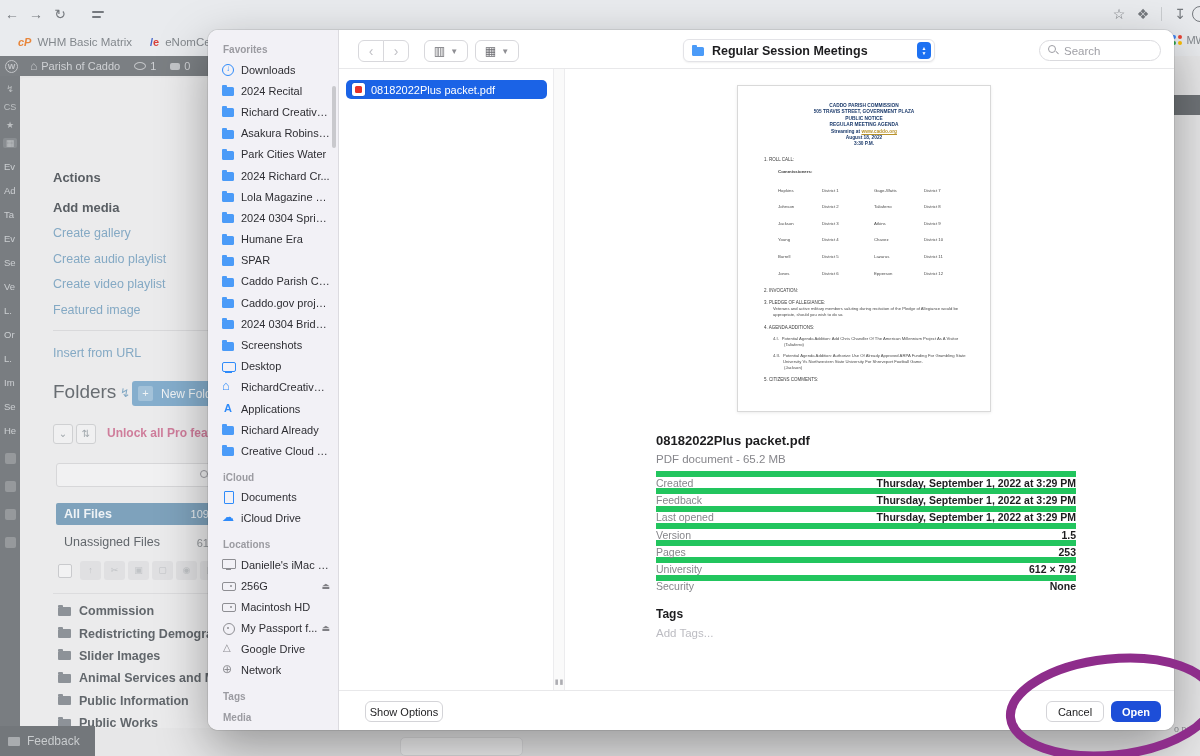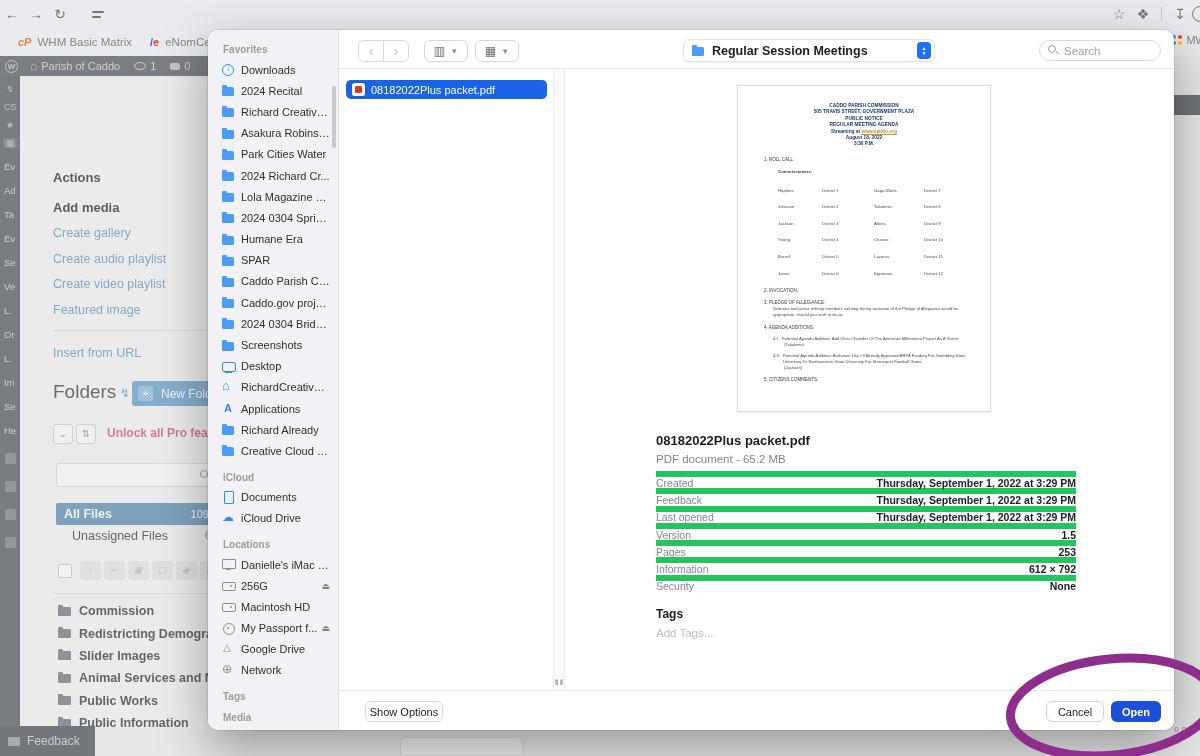--- a/index.html
+++ b/index.html
@@ -52,21 +52,21 @@
   #folders-title{position:absolute;left:33px;top:303px;font-size:19px;color:#686d72;}
   #bolt{position:absolute;left:100px;top:308px;color:#84a9c4;font-size:12px;}
   #newfolder{position:absolute;left:112px;top:303px;width:110px;height:25px;background:#85aecd;border-radius:3px;color:#f1f4f6;font-size:12px;display:flex;align-items:center;}
   #newfolder .plus{width:15px;height:15px;background:rgba(255,255,255,.25);border-radius:2px;margin:0 8px 0 6px;text-align:center;line-height:14px;font-size:11px;}
   .minibtn{position:absolute;top:346px;width:20px;height:20px;border:1px solid #cfd0d2;background:#f0f0f1;border-radius:3px;color:#9fa6ab;font-size:10px;text-align:center;line-height:18px;}
   #probtn{position:absolute;left:87px;top:348px;font-size:12px;font-weight:bold;color:#cf7d9b;white-space:nowrap;}
   #wpsearch{position:absolute;left:36px;top:385px;width:167px;height:24px;background:#f1f1f2;border:1px solid #d7d7d9;border-radius:3px;}
   #wpsearch .mag{position:absolute;right:6px;top:6px;}
   #allfiles{position:absolute;left:36px;top:425px;width:167px;height:22px;background:#7ea2bc;border-radius:2px;color:#eef2f5;font-size:12.5px;font-weight:bold;display:flex;align-items:center;padding:0 8px;}
   #allfiles span:last-child{margin-left:auto;font-weight:normal;font-size:11px;}
-  #unassigned{position:absolute;left:44px;top:451px;width:167px;height:20px;color:#62676c;font-size:12.5px;display:flex;align-items:flex-start;padding:0 8px 0 8px;}
+  #unassigned{position:absolute;left:36px;top:451px;width:167px;height:20px;color:#62676c;font-size:12.5px;display:flex;align-items:flex-end;padding:0 8px 0 8px;}
   #unassigned span:last-child{margin-left:auto;color:#909498;font-size:11px;}
   #iconrow{position:absolute;left:38px;top:483px;display:flex;align-items:center;}
   #iconrow .cb{width:14px;height:14px;border:1px solid #c9cacd;background:#f2f2f3;border-radius:2px;margin-right:8px;}
   #iconrow .sq{width:21px;height:19px;background:#e0e0e2;border-radius:3px;margin-right:3px;color:#c0c3c6;font-size:9px;text-align:center;line-height:18px;}
   #wpm-div2{position:absolute;left:33px;top:515px;width:170px;height:1px;background:#dcdcde;}
   #wpfolderlist{position:absolute;left:38px;top:522px;width:168px;}
   .wprow{display:flex;align-items:center;height:22.4px;font-weight:bold;}
   .wpfold{width:13px;height:9px;background:#8d9298;border-radius:1px;position:relative;margin-right:8px;flex:none;}
   .wpfold::before{content:"";position:absolute;left:0;top:-2px;width:5px;height:2px;background:#8d9298;border-radius:1px 1px 0 0;}
   .wpname{font-size:12.5px;color:#62676c;white-space:nowrap;overflow:hidden;flex:1;}
@@ -309,27 +309,27 @@
         <span class="wpname">Slider Images</span>
         <span class="wpcount">27</span>
       </div>
         <div class="wprow">
         <span class="wpfold"></span>
         <span class="wpname">Animal Services and Mos</span>
         <span class="wpcount">35</span>
       </div>
         <div class="wprow">
         <span class="wpfold"></span>
+        <span class="wpname">Public Information</span>
+        <span class="wpcount">2</span>
+      </div>
+        <div class="wprow">
+        <span class="wpfold"></span>
         <span class="wpname">Public Works</span>
         <span class="wpcount">59</span>
-      </div>
-        <div class="wprow">
-        <span class="wpfold"></span>
-        <span class="wpname">Public Information</span>
-        <span class="wpcount">2</span>
       </div>
       </div>
   </div>
 
   <div id="feedback">
     <span class="fbic"></span>
     <span>Feedback</span>
   </div>
   <div id="bgbtn"></div>
   <div id="darkstrip"></div>
@@ -636,21 +636,21 @@
               </div>
                 <div class="info-row">
                 <span class="il">Version</span>
                 <span class="iv">1.5</span>
               </div>
                 <div class="info-row">
                 <span class="il">Pages</span>
                 <span class="iv">253</span>
               </div>
                 <div class="info-row">
-                <span class="il">Information</span>
+                <span class="il">University</span>
                 <span class="iv">612 × 792</span>
               </div>
                 <div class="info-row">
                 <span class="il">Security</span>
                 <span class="iv">None</span>
               </div>
               </div>
           </div>
           <div id="pv-tags-t">Tags</div>
           <div id="pv-tags-p">Add Tags...</div>

